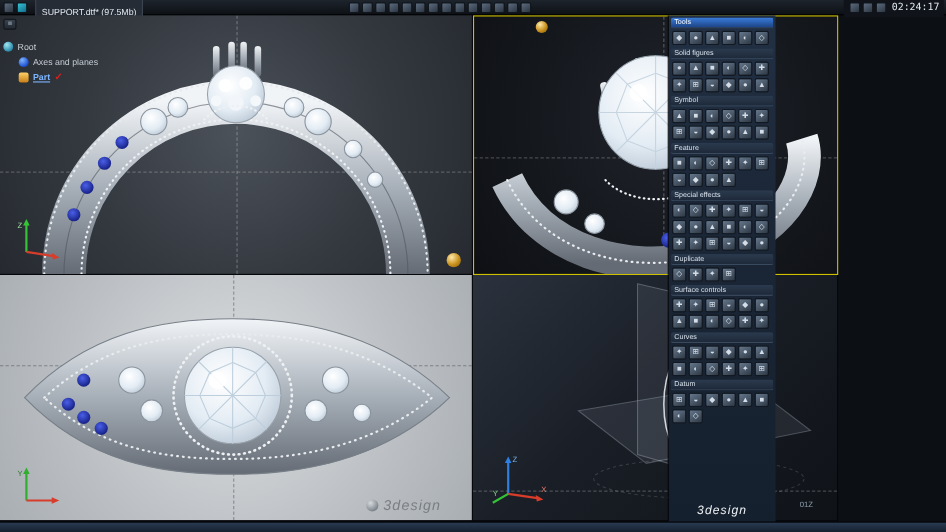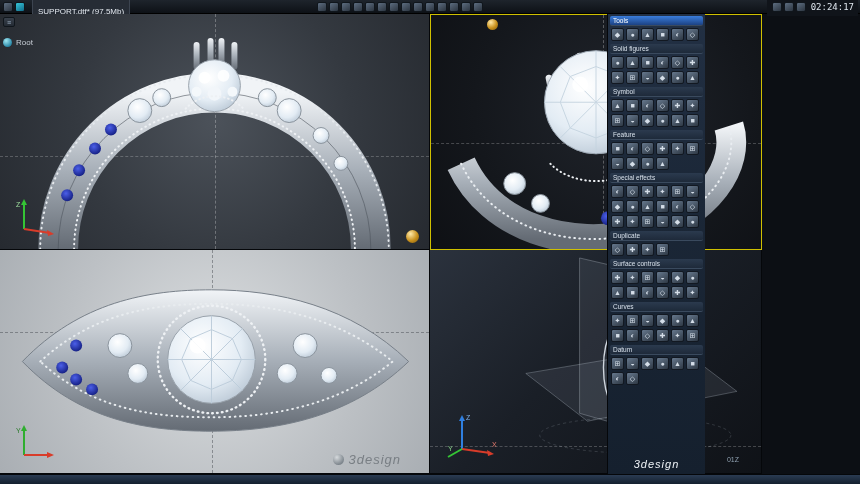--- a/index.html
+++ b/index.html
@@ -171,20 +171,31 @@
           <path d="M186,95 A40,40 0 0 1 244,95" fill="none" stroke="#eef1f4" stroke-width="2" stroke-dasharray="0.6,3.6" stroke-linecap="round"></path>
         </svg>
 
         <div class="scene-tree">
           <div class="tree-menu">≡</div>
           <div id="tree-items">
               <div class="tree-row">
                 <span class="tree-icon root-node-icon"></span>
                 <span class="tree-label">Root</span>
               </div>
+              <div class="tree-row">
+                <span class="pad1"></span>
+                <span class="tree-icon axes-planes-icon"></span>
+                <span class="tree-label">Axes and planes</span>
+              </div>
+              <div class="tree-row">
+                <span class="pad1"></span>
+                <span class="tree-icon part-folder-icon"></span>
+                <span class="tree-label selected">Part</span>
+                <span class="check">✓</span>
+              </div>
             </div>
         </div>
 
         <svg class="triad" style="left:14px; bottom:12px" width="44" height="40">
           <line x1="10" y1="32" x2="10" y2="6" stroke="#35c435" stroke-width="2"></line>
           <polygon points="10,2 7,8 13,8" fill="#35c435"></polygon>
           <line x1="10" y1="32" x2="36" y2="36" stroke="#d83c2a" stroke-width="2"></line>
           <polygon points="40,37 33,33 34,39" fill="#d83c2a"></polygon>
           <text x="2" y="10" font-size="7" fill="#9fe09f">Z</text>
         </svg>

